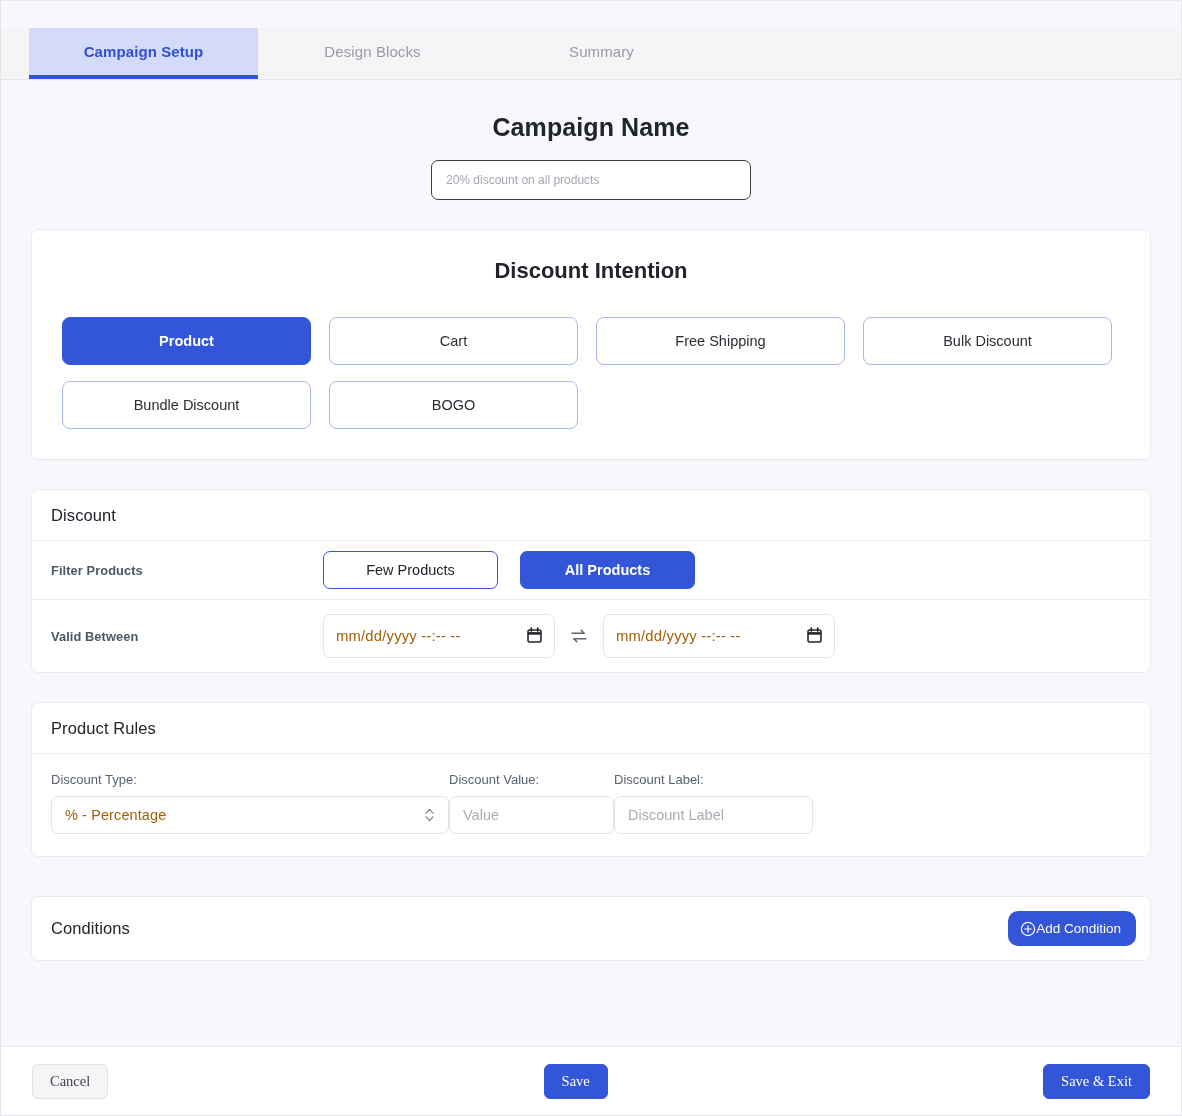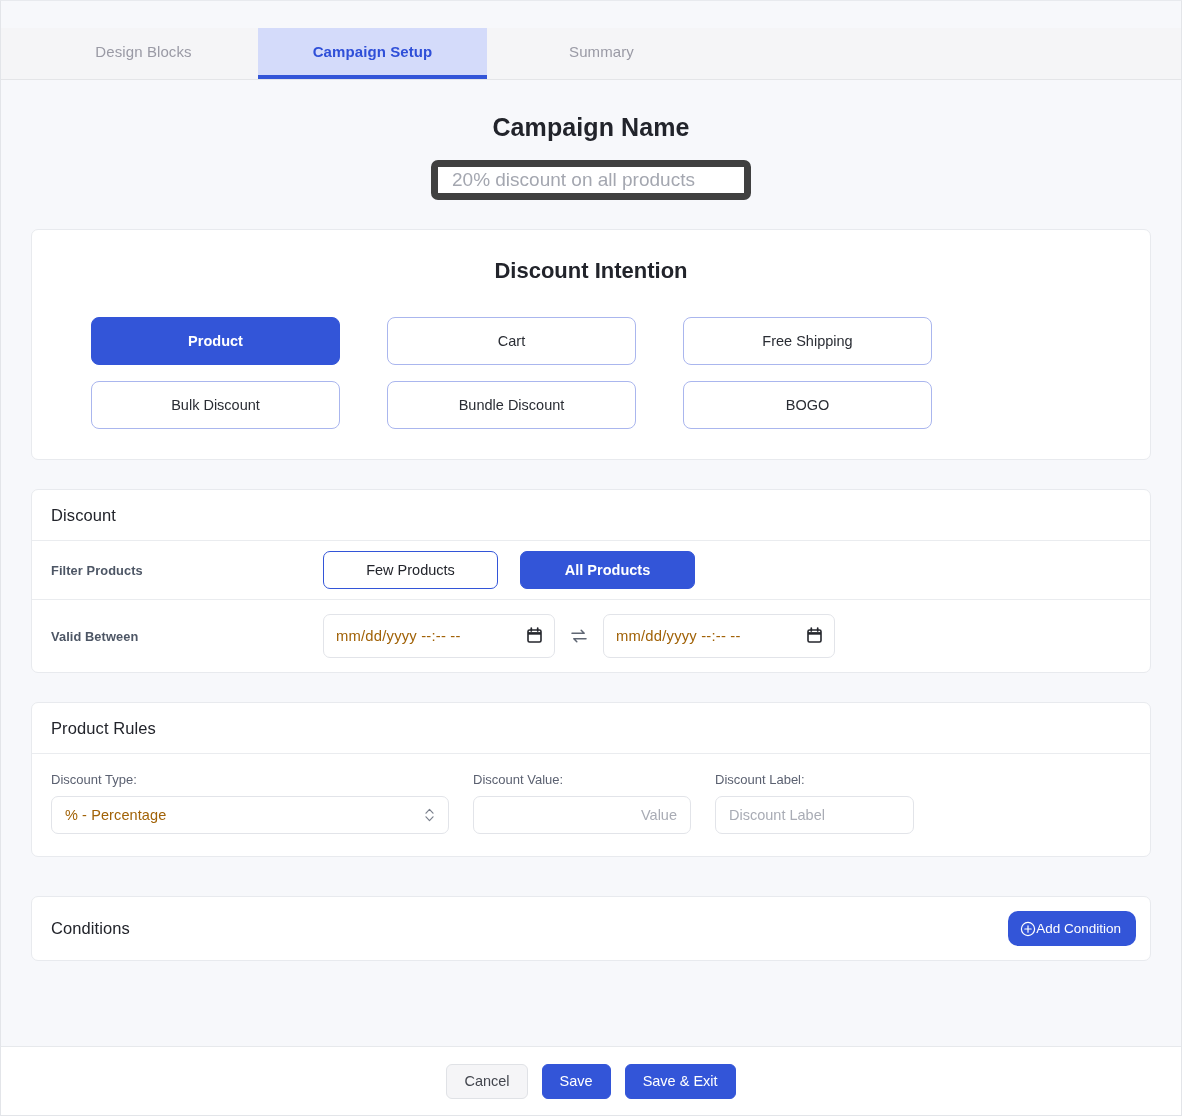--- a/index.html
+++ b/index.html
@@ -70,24 +70,24 @@
   .campaign-title {
     font-size: 25px;
     font-weight: bold;
     color: #22242b;
     margin: 0 0 18px 0;
     letter-spacing: .1px;
   }
   .campaign-input {
     width: 320px;
     height: 40px;
-    border: 7px solid #404040;
-    border-radius: 7px;
-    background: #ffffff;
-    font-size: 19px;
+    border: 1px solid #404040;
+    border-radius: 7px;
+    background: #ffffff;
+    font-size: 12px;
     color: #33363d;
     padding: 0 14px;
     font-family: inherit;
     outline: none;
   }
   .campaign-input::placeholder { color: #a4a7b0; }
 
   
   .card {
     background: #ffffff;
@@ -127,21 +127,20 @@
     border-radius: 8px;
     border: 1px solid #aab6ee;
     background: #ffffff;
     color: #2a2d34;
     font-size: 14.5px;
     font-family: inherit;
     cursor: pointer;
     display: flex;
     align-items: center;
     justify-content: center;
-    margin-left: 29px;
   }
   .pill.selected {
     background: #3355d8;
     border-color: #3355d8;
     color: #ffffff;
     font-weight: bold;
   }
 
   
   .discount-card { margin-top: 29px; }
@@ -214,21 +213,21 @@
   .date-placeholder { color: #a16207; letter-spacing: .2px; }
   .swap-icon {
     width: 22px; height: 22px;
     color: #5f6673;
     display: flex; align-items: center; justify-content: center;
     cursor: pointer;
   }
 
   
   .rules-card { margin-top: 29px; }
-  .rules-body { display: flex; padding: 18px 19px 22px 19px; gap: 24px; align-items: flex-end; }
+  .rules-body { display: flex; padding: 18px 19px 22px 19px; align-items: flex-end; }
   .field-col { display: flex; flex-direction: column; }
   .field-label {
     font-size: 13px;
     color: #5b6171;
     margin-bottom: 9px;
   }
   .select-box {
     width: 398px;
     height: 38px;
     border: 1px solid #e2e4e9;
@@ -269,23 +268,24 @@
   }
 
   
   .footer {
     flex: 0 0 auto;
     height: 69px;
     background: #ffffff;
     border-top: 1px solid #e7e9ec;
     display: flex;
     align-items: center;
-    justify-content: center;
+    justify-content: space-between;
     gap: 14px;
     padding: 0 31px;
+    font-family: Liberation Serif, serif;
   }
   .btn {
     height: 35px;
     border-radius: 6px;
     font-size: 14.5px;
     font-family: inherit;
     cursor: pointer;
     padding: 0 17px;
     border: 1px solid transparent;
   }
@@ -299,25 +299,25 @@
     color: #ffffff;
     border: 1px solid #3355d8;
   }
 </style>
 </head>
 <body>
 
 <div class="app-frame">
 
   <div class="tab-bar">
+    <button class="tab active">
+      <span>Campaign Setup</span>
+    </button>
     <button class="tab">
       <span>Design Blocks</span>
-    </button>
-    <button class="tab active">
-      <span>Campaign Setup</span>
     </button>
     <button class="tab">
       <span>Summary</span>
     </button>
   </div>
 
   <div class="content">
 
     <div class="campaign-block">
       <h1 class="campaign-title">Campaign Name</h1>
@@ -415,21 +415,21 @@
               <svg width="11" height="18" viewBox="0 0 11 18" fill="none">
                 <path d="M2 7.2 5.5 3.4 9 7.2" stroke="#7b818d" stroke-width="1.2" stroke-linecap="round" stroke-linejoin="round"></path>
                 <path d="M2 10.8 5.5 14.6 9 10.8" stroke="#7b818d" stroke-width="1.2" stroke-linecap="round" stroke-linejoin="round"></path>
               </svg>
             </span>
           </div>
         </div>
 
         <div class="field-col">
           <span class="field-label">Discount Value:</span>
-          <input class="txt-input" style="width: 218px; text-align: right;" type="text" placeholder="Value">
+          <input class="txt-input" style="width: 165px;" type="text" placeholder="Value">
         </div>
 
         <div class="field-col">
           <span class="field-label">Discount Label:</span>
           <input class="txt-input" style="width: 199px;" type="text" placeholder="Discount Label">
         </div>
 
       </div>
     </div>
 

